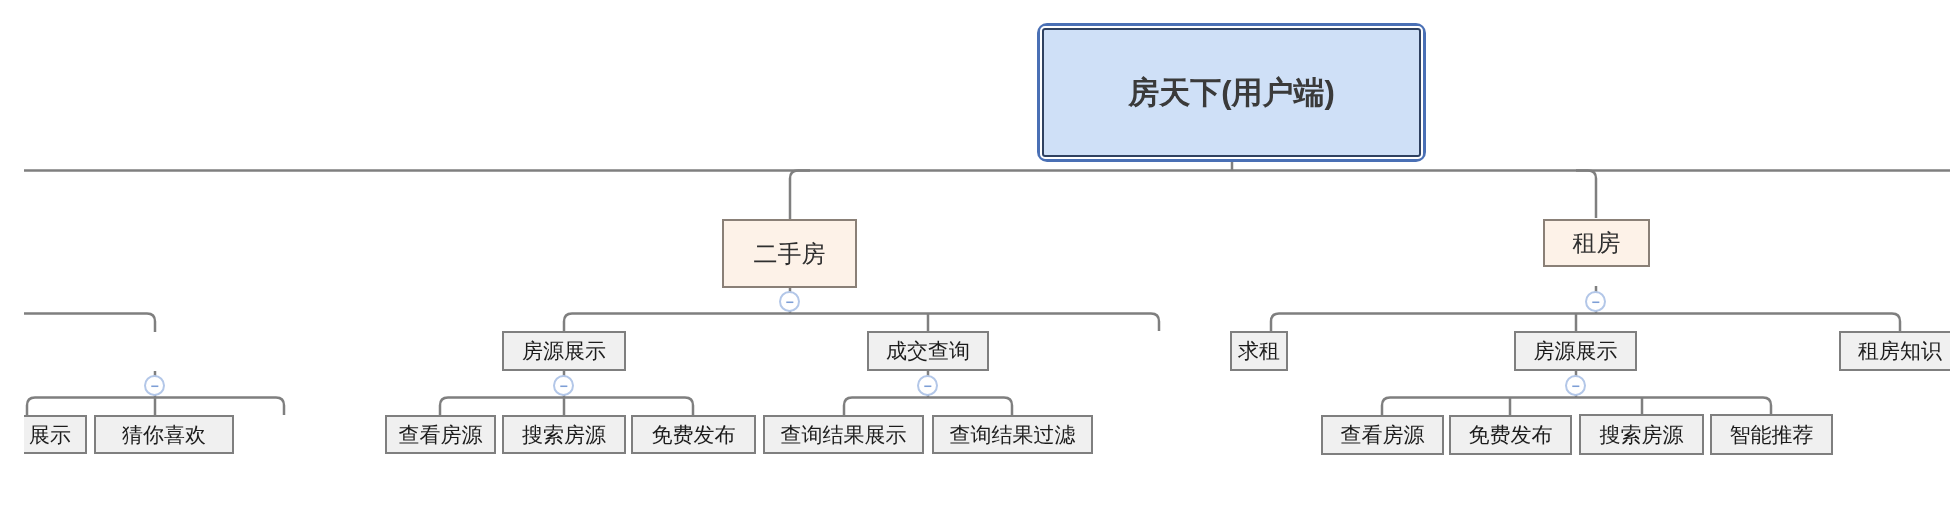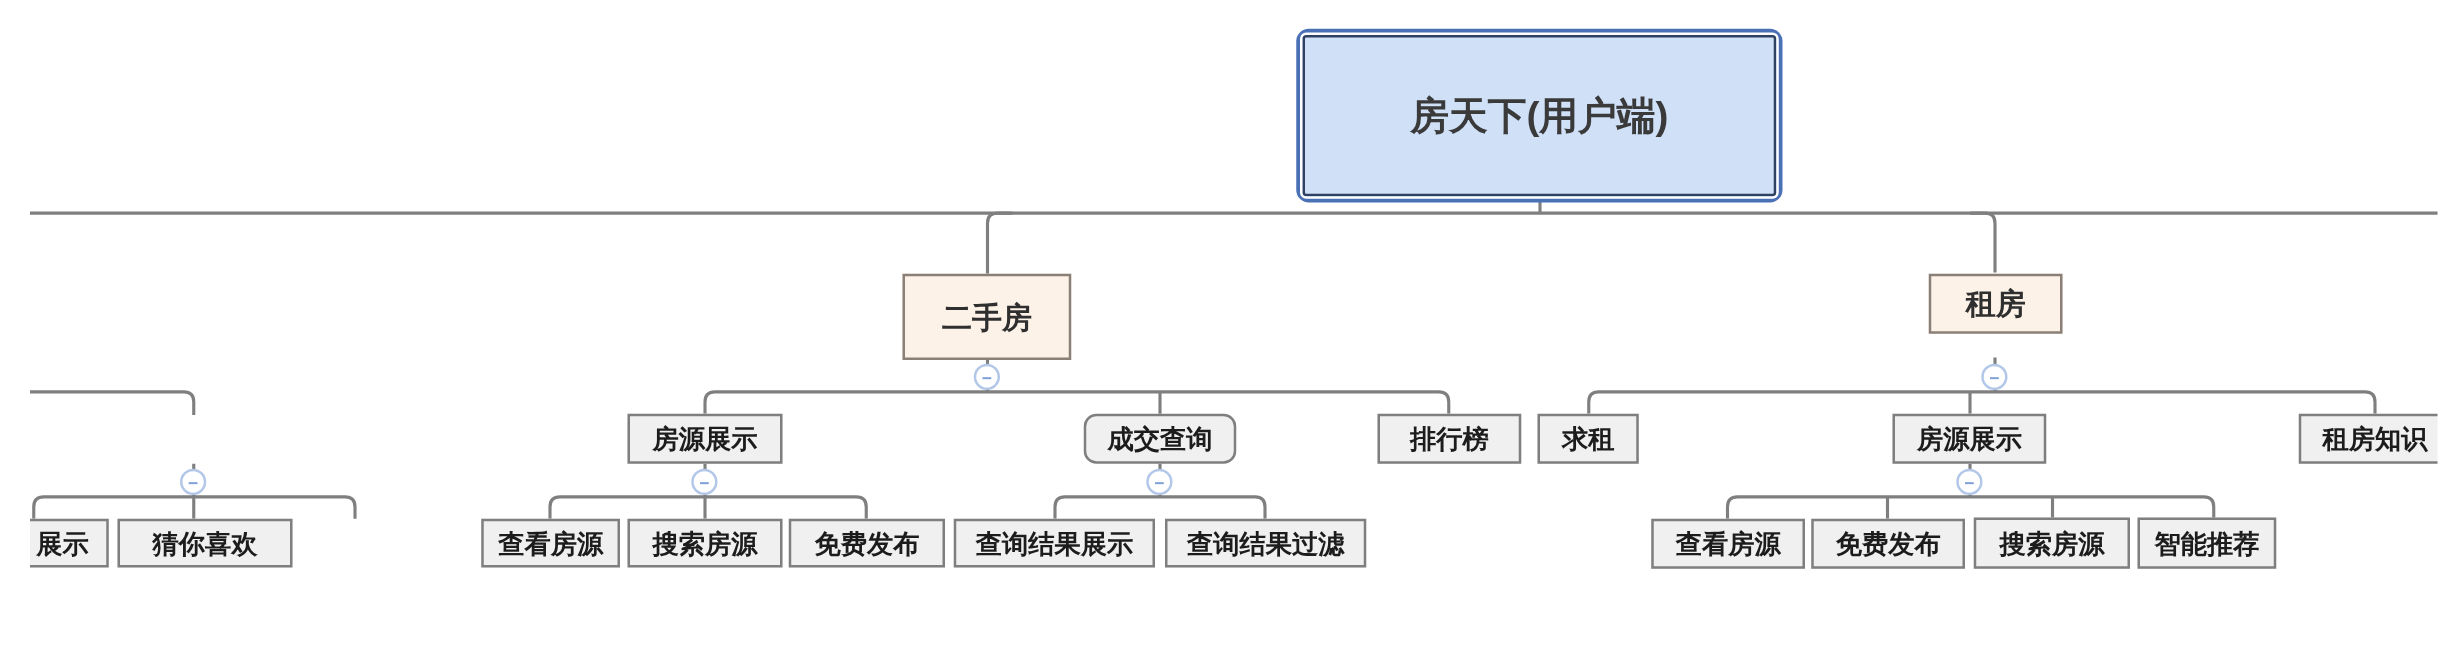--- a/index.html
+++ b/index.html
@@ -14,21 +14,21 @@
   #wires{position:absolute;left:0;top:0;width:1950px;height:530px;}
   .ln{stroke:#7f7f7f;stroke-width:2.5;fill:none;}
 
   .node{
     position:absolute;
     box-sizing:border-box;
     display:flex;align-items:center;justify-content:center;
     background:#f0f0f0;
     border:2px solid #7f7f7f;
     color:#1c1c1c;
-    font-weight:bold;font-size:21px;
+    font-weight:normal;font-size:21px;
     white-space:nowrap;
     z-index:2;
   }
   .branch{
     background:#fdf2e8;
     border:2px solid #8a8077;
     color:#2f2f2f;
     font-size:24px;
   }
   .clipped{justify-content:flex-end;padding-right:14px;}
@@ -109,40 +109,39 @@
   </svg>
 
   <div class="root-wrap">
     <div class="root-inner">房天下(用户端)</div>
   </div>
 
   <div class="node branch" style="left:698px;top:219px;width:135px;height:69px;">二手房</div>
   <div class="node branch" style="left:1519px;top:219px;width:107px;height:48px;">租房</div>
 
   <div class="node" style="left:478px;top:331px;width:124px;height:40px;">房源展示</div>
-  <div class="node" style="left:843px;top:331px;width:122px;height:40px;border-radius:10px;">成交查询</div>
-  <div class="node" style="left:1078px;top:331px;width:115px;height:40px;">排行榜</div>
-  <div class="node" style="left:1206px;top:331px;width:81px;height:40px;">求租</div>
+  <div class="node" style="left:843px;top:331px;width:122px;height:40px;">成交查询</div>
+  <div class="node" style="left:1206px;top:331px;width:58px;height:40px;">求租</div>
   <div class="node" style="left:1490px;top:331px;width:123px;height:40px;">房源展示</div>
   <div class="node" style="left:1815px;top:331px;width:122px;height:40px;">租房知识</div>
 
   <div class="node clipped" style="left:-58px;top:415px;width:121px;height:39px;">展示</div>
   <div class="node" style="left:70px;top:415px;width:140px;height:39px;">猜你喜欢</div>
 
   <div class="node" style="left:361px;top:415px;width:111px;height:39px;">查看房源</div>
   <div class="node" style="left:478px;top:415px;width:124px;height:39px;">搜索房源</div>
   <div class="node" style="left:607px;top:415px;width:125px;height:39px;">免费发布</div>
 
   <div class="node" style="left:739px;top:415px;width:161px;height:39px;text-align:right;">查询结果展示</div>
   <div class="node" style="left:908px;top:415px;width:161px;height:39px;">查询结果过滤</div>
 
   <div class="node" style="left:1297px;top:415px;width:123px;height:40px;">查看房源</div>
   <div class="node" style="left:1425px;top:415px;width:123px;height:40px;">免费发布</div>
   <div class="node" style="left:1555px;top:414px;width:125px;height:41px;">搜索房源</div>
-  <div class="node" style="left:1686px;top:414px;width:111px;height:41px;">智能推荐</div>
+  <div class="node" style="left:1686px;top:414px;width:123px;height:41px;">智能推荐</div>
 
   <div class="collapse" style="left:755px;top:291px;">
     <span>−</span>
   </div>
   <div class="collapse" style="left:1561px;top:291px;">
     <span>−</span>
   </div>
   <div class="collapse" style="left:120px;top:375px;">
     <span>−</span>
   </div>

